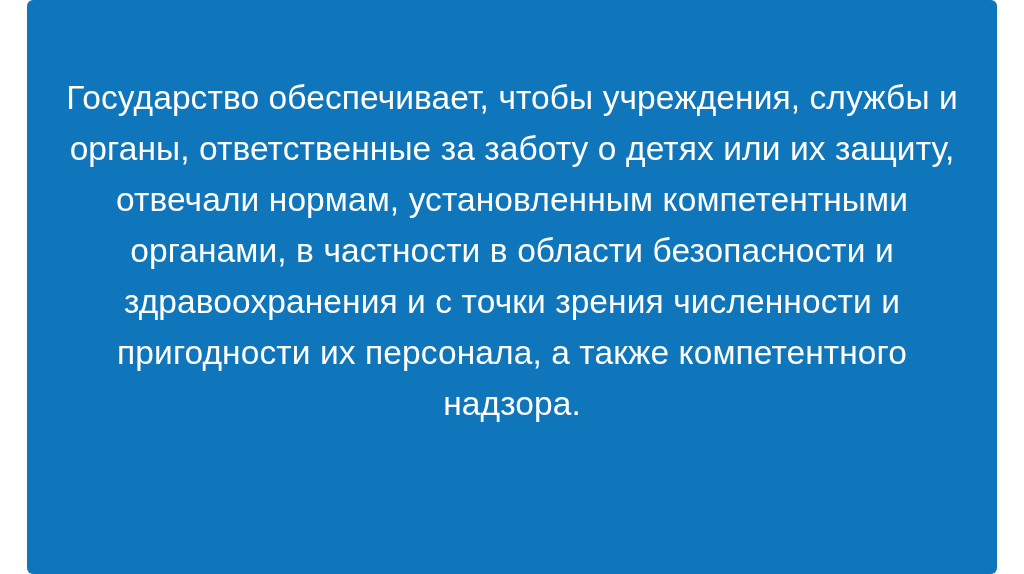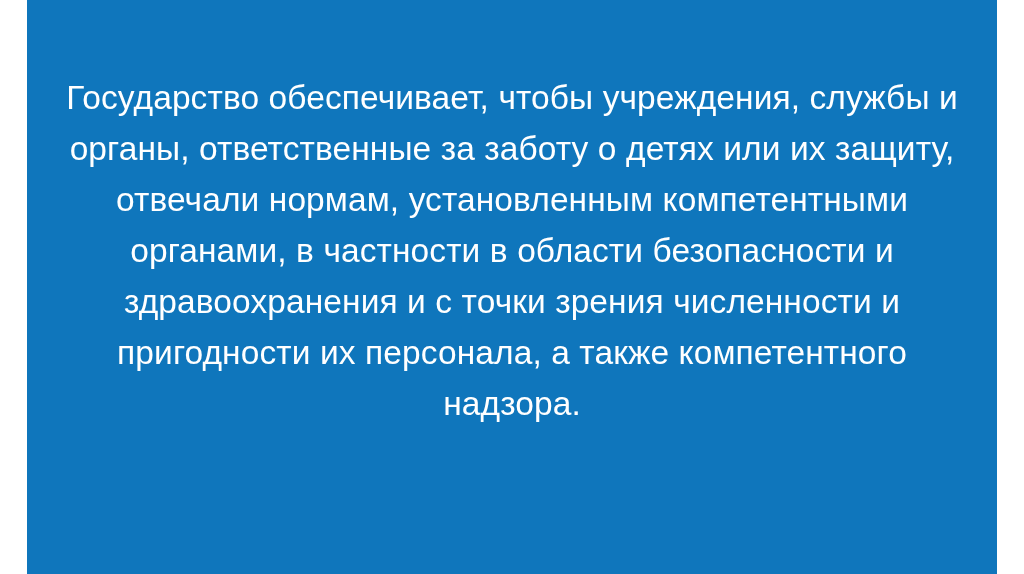--- a/index.html
+++ b/index.html
@@ -21,20 +21,21 @@
     box-sizing: border-box;
   }
   .slide-canvas {
     position: absolute;
     left: 27px;
     top: 0px;
     width: 970px;
     height: 574px;
     background: #0f76bc;
     box-sizing: border-box;
+    border-radius: 6px;
   }
   .text-block {
     position: absolute;
     left: 30px;
     top: 72px;
     width: 910px;
     text-align: center;
     color: #ffffff;
     font-size: 33.5px;
     line-height: 51px;

